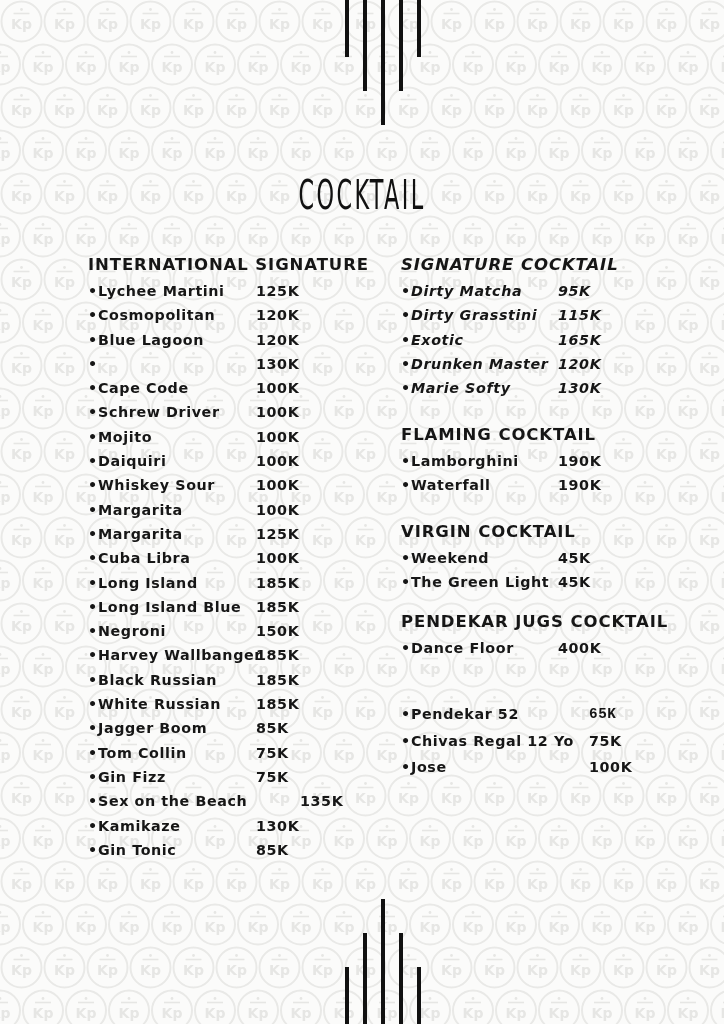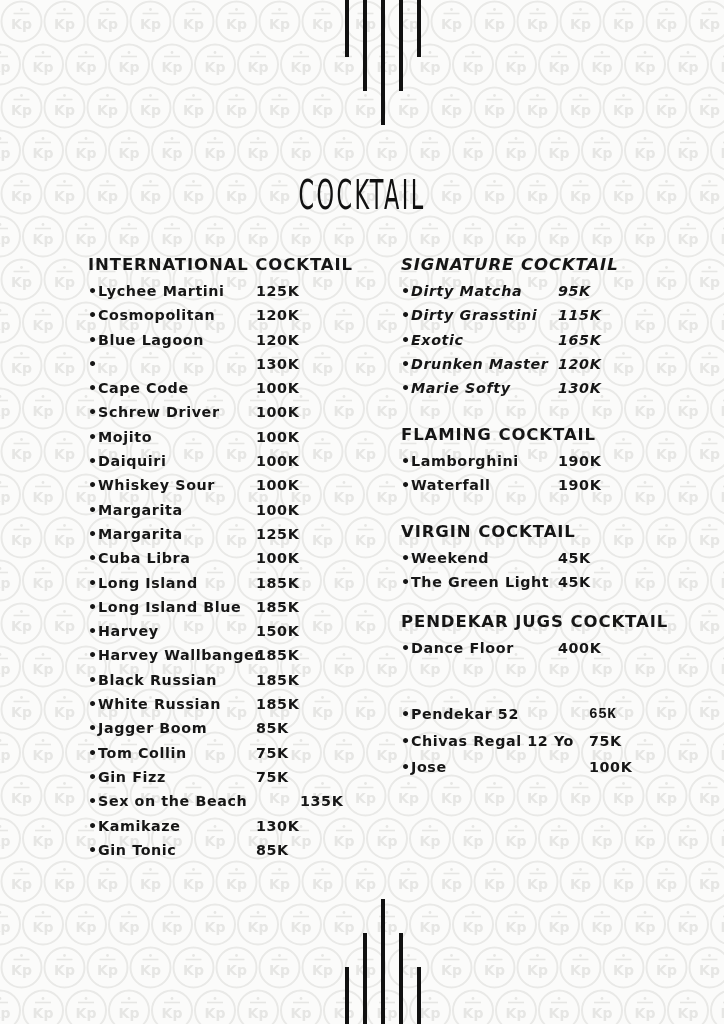--- a/index.html
+++ b/index.html
@@ -62,21 +62,21 @@
   <div class="line" style="left:345px; top:967px; height:57px;"></div>
   <div class="line" style="left:363px; top:933px; height:91px;"></div>
   <div class="line" style="left:381px; top:899px; height:125px;"></div>
   <div class="line" style="left:399px; top:933px; height:91px;"></div>
   <div class="line" style="left:417px; top:967px; height:57px;"></div>
 </div>
 
 <div class="title"><span>COCKTAIL</span></div>
 
 <div class="col" style="left:88px; top:253px; width:280px;">
-  <div class="section-title">INTERNATIONAL COCKTAIL</div>
+  <div class="section-title">INTERNATIONAL SIGNATURE</div>
   <div id="list-international" style="margin-top:2px;">
       <div class="item">
         <span class="bullet">•</span>
         <span class="name">Lychee Martini</span>
         <span class="price" style="left: 168px;">125K</span>
       </div>
       <div class="item">
         <span class="bullet">•</span>
         <span class="name">Cosmopolitan</span>
         <span class="price" style="left: 168px;">120K</span>
@@ -135,21 +135,21 @@
         <span class="name">Long Island</span>
         <span class="price" style="left: 168px;">185K</span>
       </div>
       <div class="item">
         <span class="bullet">•</span>
         <span class="name">Long Island Blue</span>
         <span class="price" style="left: 168px;">185K</span>
       </div>
       <div class="item">
         <span class="bullet">•</span>
-        <span class="name">Harvey</span>
+        <span class="name">Negroni</span>
         <span class="price" style="left: 168px;">150K</span>
       </div>
       <div class="item">
         <span class="bullet">•</span>
         <span class="name">Harvey Wallbanger</span>
         <span class="price" style="left: 168px;">185K</span>
       </div>
       <div class="item">
         <span class="bullet">•</span>
         <span class="name">Black Russian</span>

